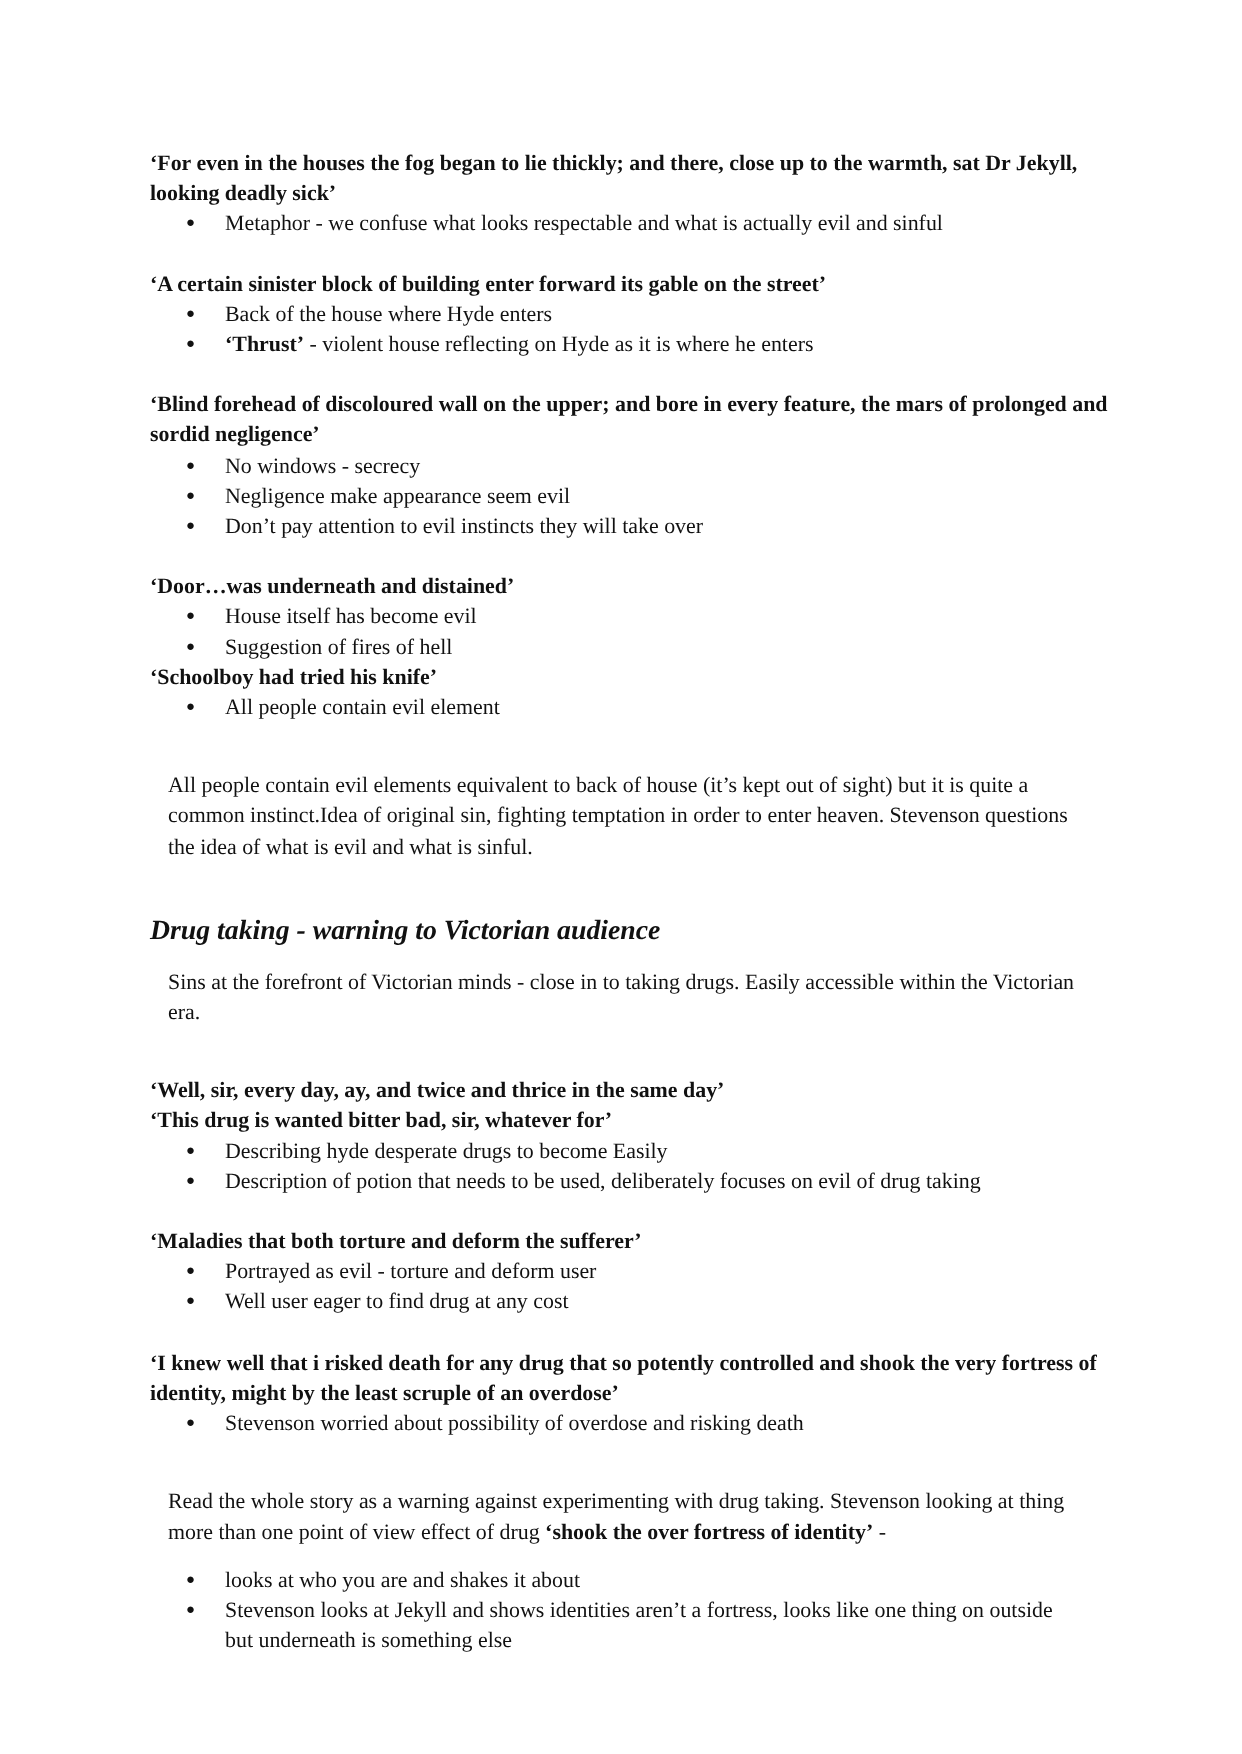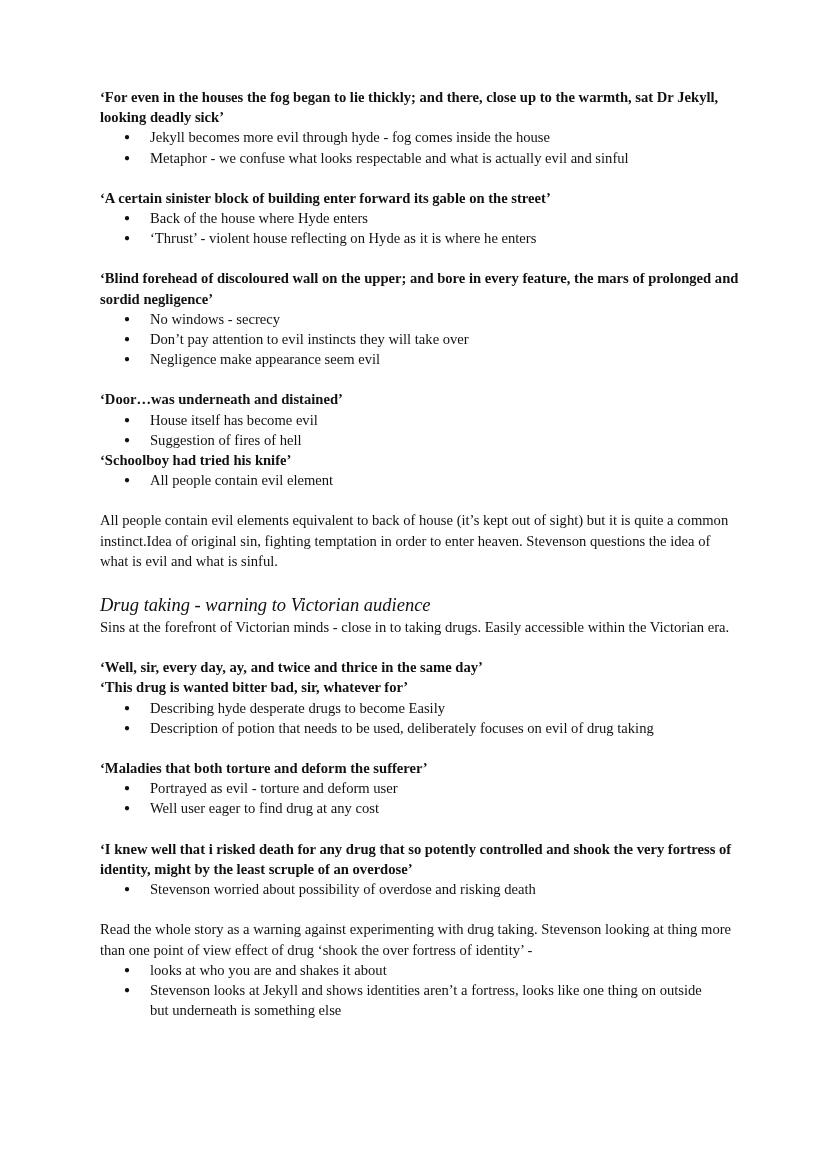--- a/index.html
+++ b/index.html
@@ -1,52 +1,51 @@
 <!DOCTYPE html>
 <html><head>
 <meta charset="utf-8">
 <style>
   html, body { margin: 0; padding: 0; background: #ffffff; }
   body { width: 828px; height: 1169px; position: relative; overflow: hidden;
          font-family: "Liberation Serif", serif; color: #111; }
-  .page { position: absolute; left: 100px; top: 87px; width: 640px;
+  .page { position: absolute; left: 100px; top: 99px; width: 640px;
           font-size: 14.6px; line-height: 20.2px; }
   .q { font-weight: bold; margin: 0; }
-  .p { margin: 0; }
+  .p { margin: 12px; }
   ul { margin: 0; padding: 0; list-style: none; }
   li { position: relative; padding-left: 50px; }
   li::before { content: "\25CF"; position: absolute; left: 24px; top: 0; font-size: 10px; }
   .gap { height: 20px; }
-  h2 { margin: 0; font-style: italic; font-weight: normal; font-size: 18.5px;
+  h2 { margin: 0; font-style: italic; font-weight: bold; font-size: 18.5px;
        line-height: 24px; }
-  b { font-weight: normal; }
+  b { font-weight: bold; }
 </style>
 </head>
 <body>
 
 <div class="page">
   <p class="q">‘For even in the houses the fog began to lie thickly; and there, close up to the warmth, sat Dr Jekyll, looking deadly sick’</p>
   <ul>
-    <li>Jekyll becomes more evil through hyde - fog comes inside the house</li>
     <li>Metaphor - we confuse what looks respectable and what is actually evil and sinful</li>
   </ul>
   <div class="gap"></div>
 
   <p class="q">‘A certain sinister block of building enter forward its gable on the street’</p>
   <ul>
     <li>Back of the house where Hyde enters</li>
     <li><b>‘Thrust’</b><span> - violent house reflecting on Hyde as it is where he enters</span></li>
   </ul>
   <div class="gap"></div>
 
   <p class="q">‘Blind forehead of discoloured wall on the upper; and bore in every feature, the mars of prolonged and sordid negligence’</p>
   <ul>
     <li>No windows - secrecy</li>
+    <li>Negligence make appearance seem evil</li>
     <li>Don’t pay attention to evil instincts they will take over</li>
-    <li>Negligence make appearance seem evil</li>
   </ul>
   <div class="gap"></div>
 
   <p class="q">‘Door…was underneath and distained’</p>
   <ul>
     <li>House itself has become evil</li>
     <li>Suggestion of fires of hell</li>
   </ul>
   <p class="q">‘Schoolboy had tried his knife’</p>
   <ul>

